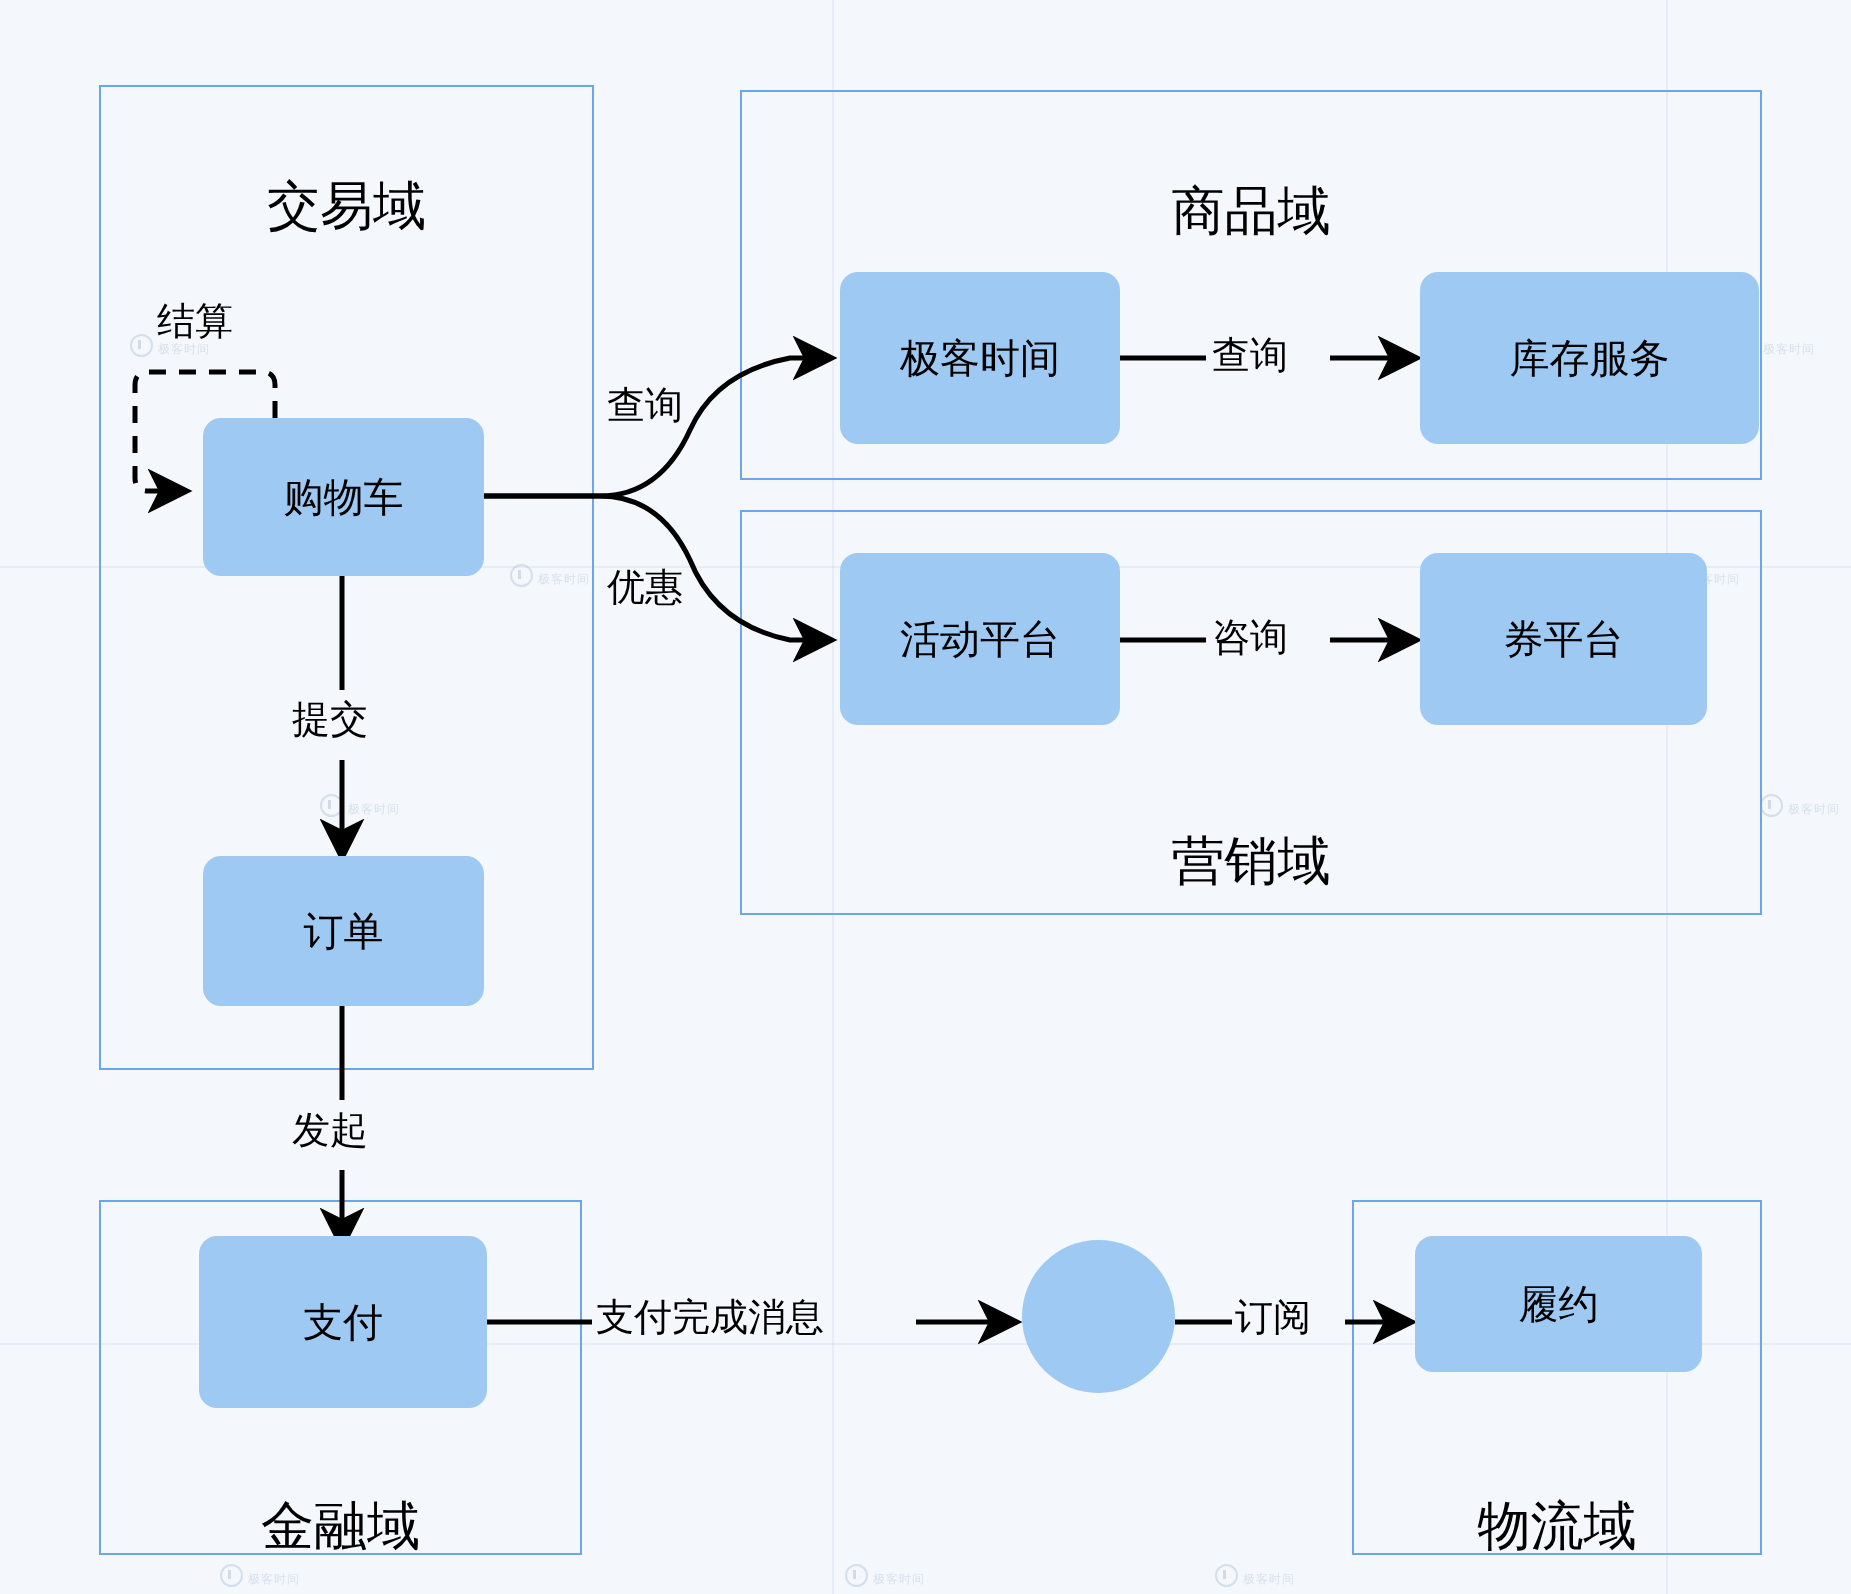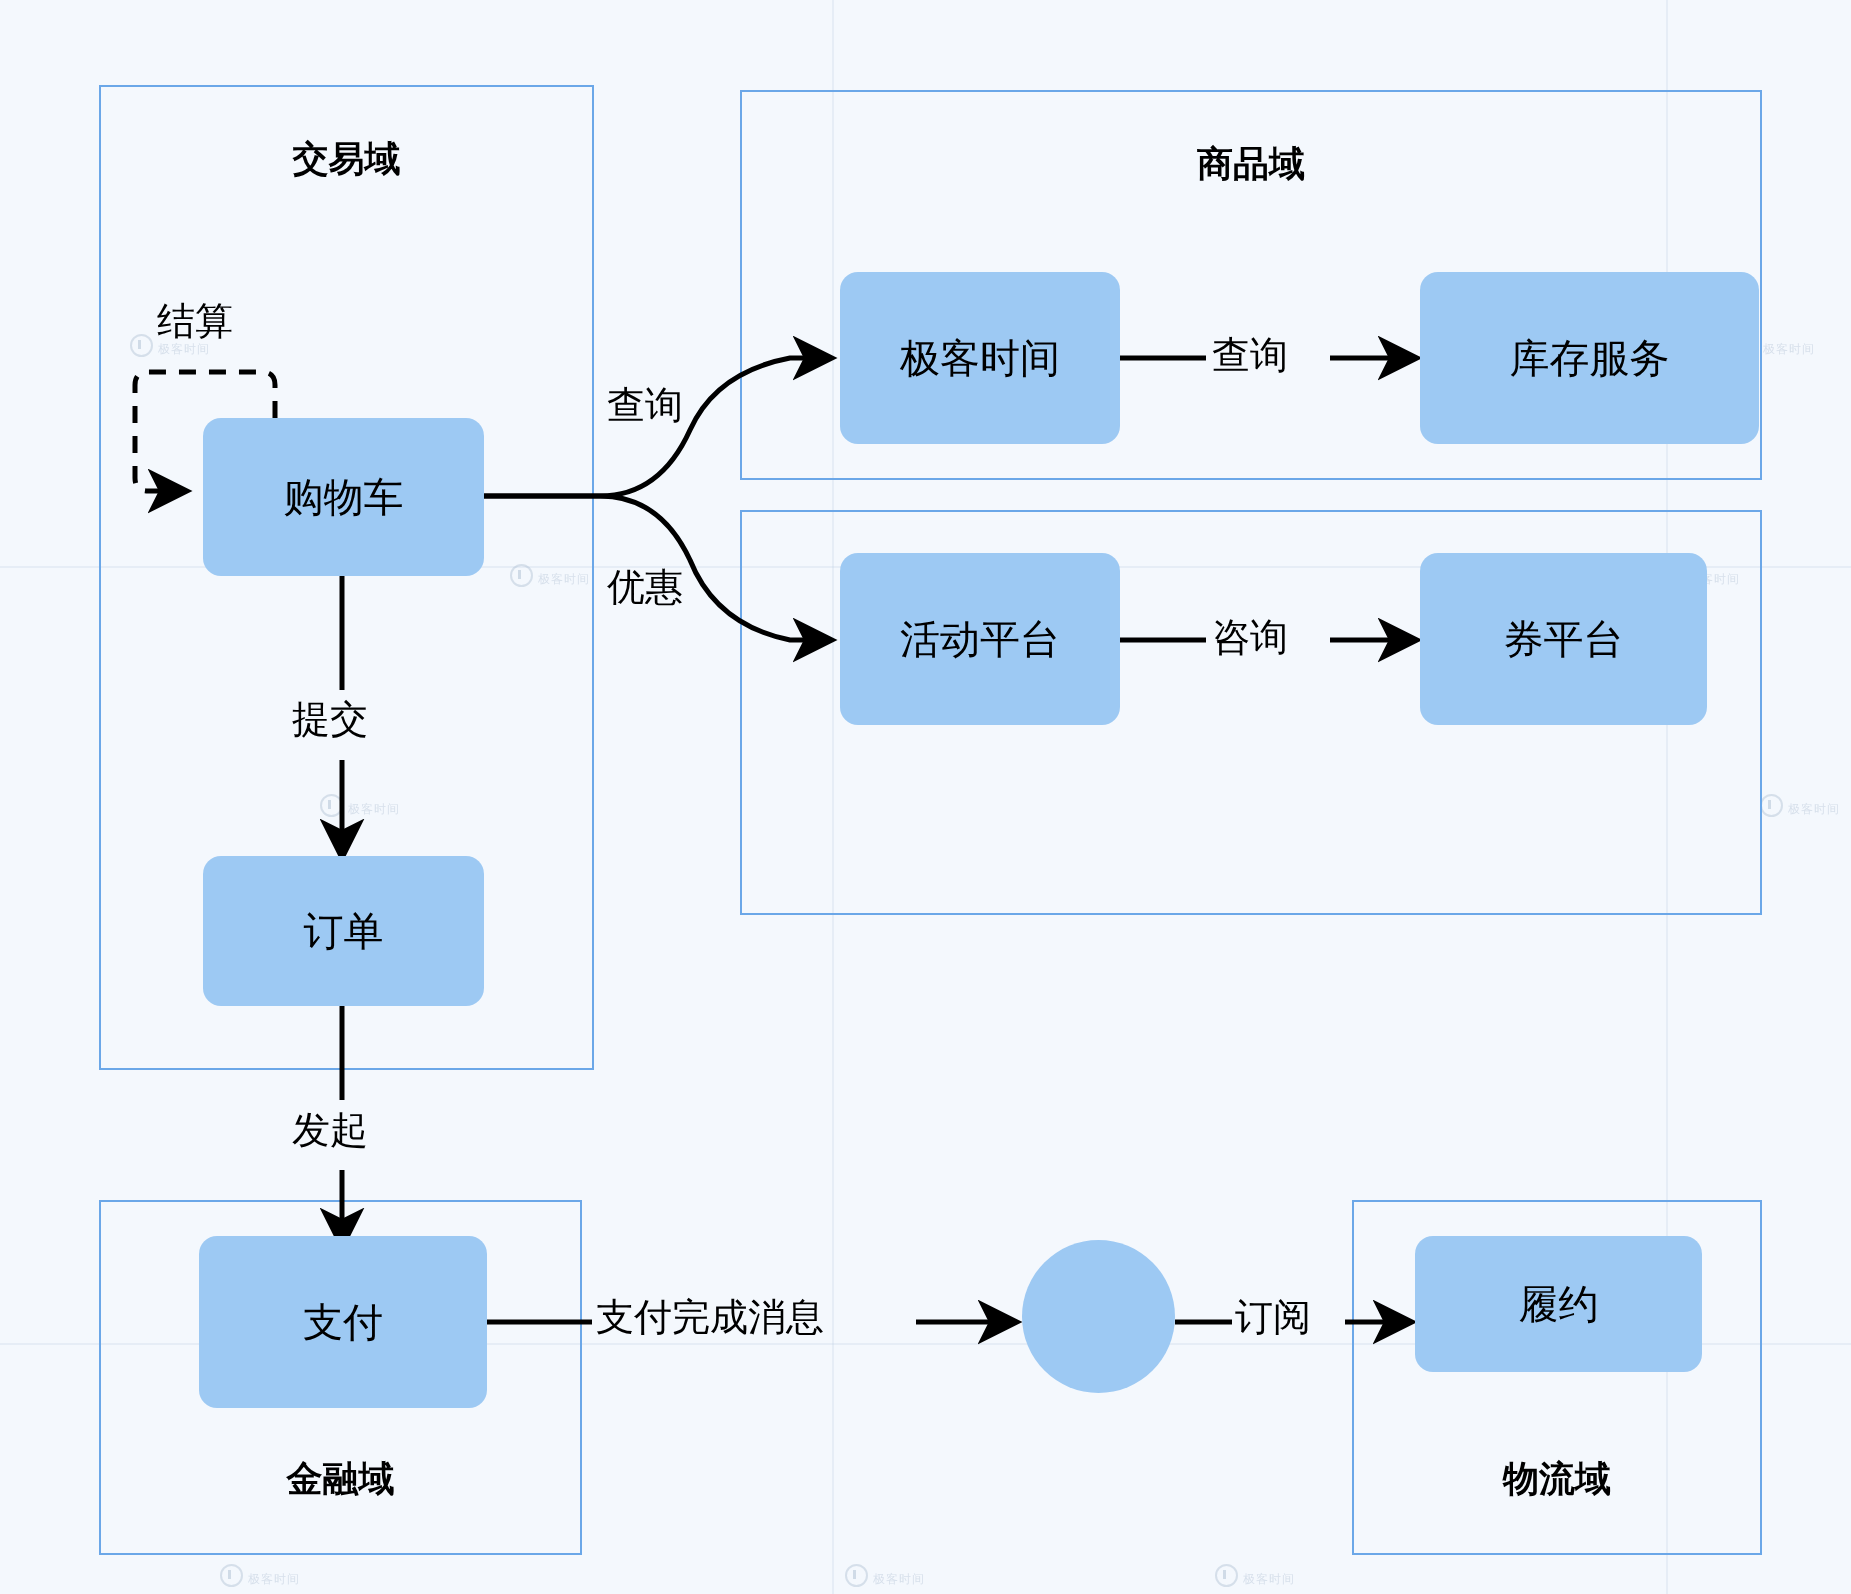--- a/index.html
+++ b/index.html
@@ -50,26 +50,27 @@
 
   
   .domain {
     position: absolute;
     border: 2px solid #6ba7e8;
     background: transparent;
     box-sizing: border-box;
   }
   .domain-title {
     position: absolute;
-    font-weight: bold;
-    font-size: 36px;
+    font-weight: normal;
+    font-size: 53px;
     color: #000;
     white-space: nowrap;
     text-align: center;
     font-family: "Liberation Sans", "DejaVu Sans", sans-serif;
+    margin-top: 36px;
   }
 
   
   .node {
     position: absolute;
     background: #9dc9f3;
     border-radius: 18px;
     box-sizing: border-box;
     display: flex;
     align-items: center;
@@ -122,20 +123,21 @@
   <div class="wm" style="left:1215px; top:1560px;"><span class="wm-mark"></span><span>极客时间</span></div>
   <div class="wm" style="left:1040px; top:1305px;"><span class="wm-mark"></span><span>极客时间</span></div>
 
   <div class="domain" style="left:99px; top:85px; width:495px; height:985px;"></div>
   <div class="domain-title" style="left:99px; top:135px; width:495px;">交易域</div>
 
   <div class="domain" style="left:740px; top:90px; width:1022px; height:390px;"></div>
   <div class="domain-title" style="left:740px; top:140px; width:1022px;">商品域</div>
 
   <div class="domain" style="left:740px; top:510px; width:1022px; height:405px;"></div>
+  <div class="domain-title" style="left:740px; top:790px; width:1022px;">营销域</div>
 
   <div class="domain" style="left:99px; top:1200px; width:483px; height:355px;"></div>
   <div class="domain-title" style="left:99px; top:1455px; width:483px;">金融域</div>
 
   <div class="domain" style="left:1352px; top:1200px; width:410px; height:355px;"></div>
   <div class="domain-title" style="left:1352px; top:1455px; width:410px;">物流域</div>
 
   <svg class="edges" viewBox="0 0 1851 1594">
     <defs>
       <marker id="arrow" viewBox="0 0 12 12" refX="10" refY="6" markerWidth="9" markerHeight="9" orient="auto-start-reverse">

